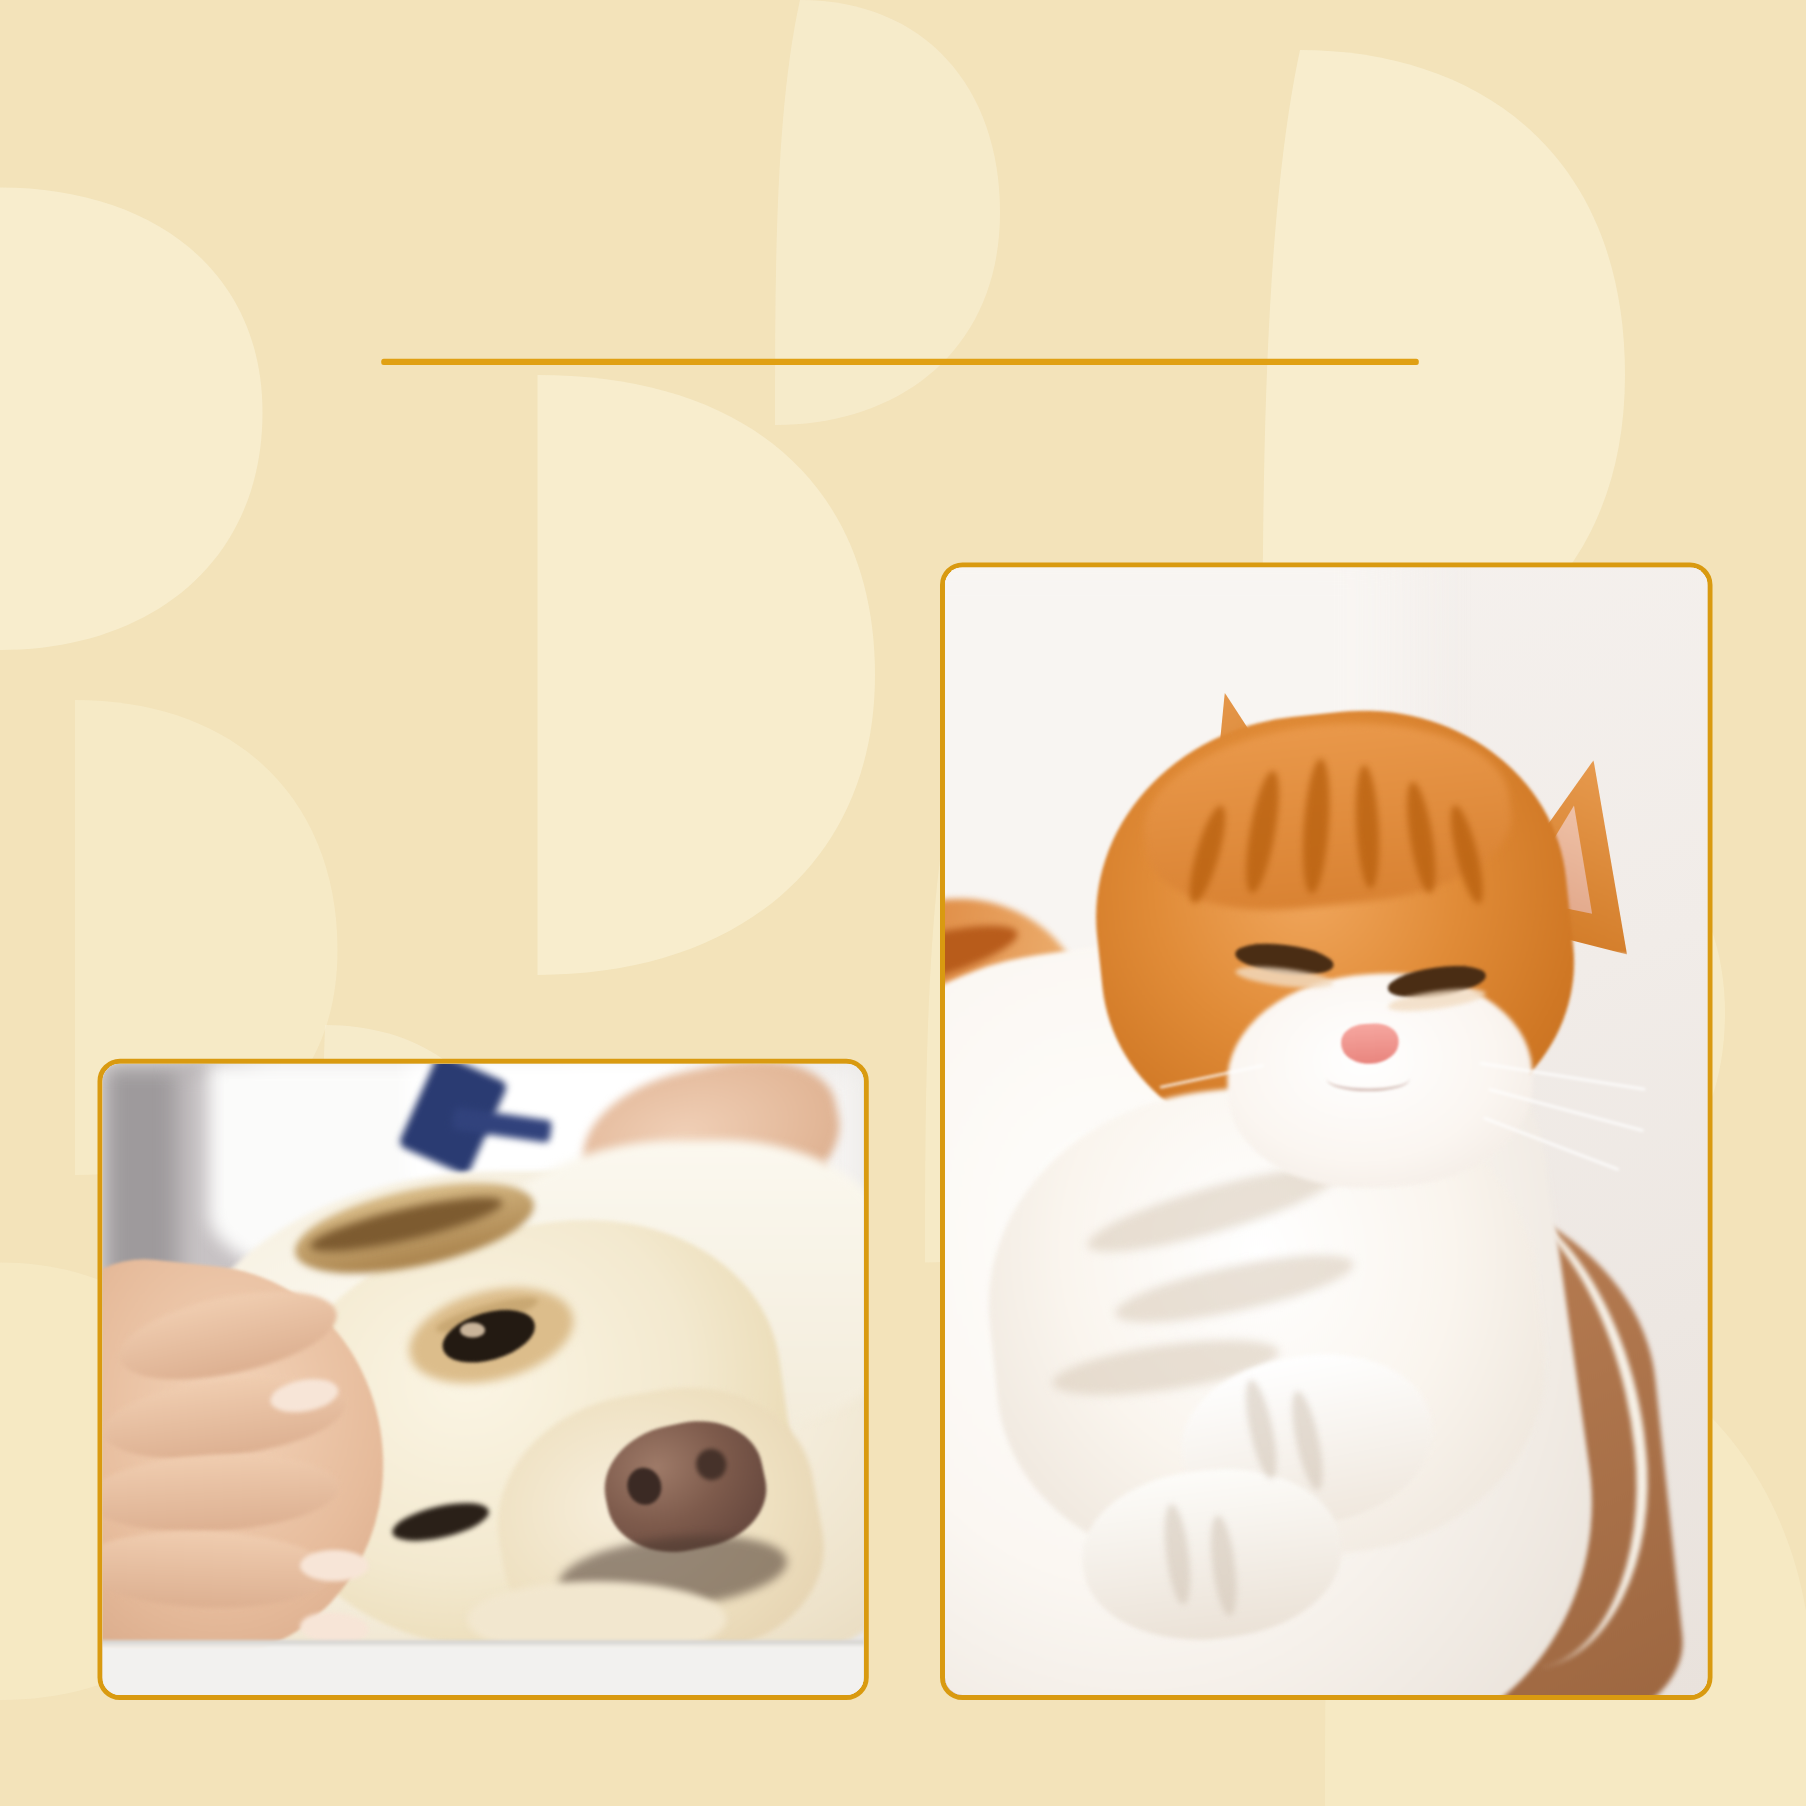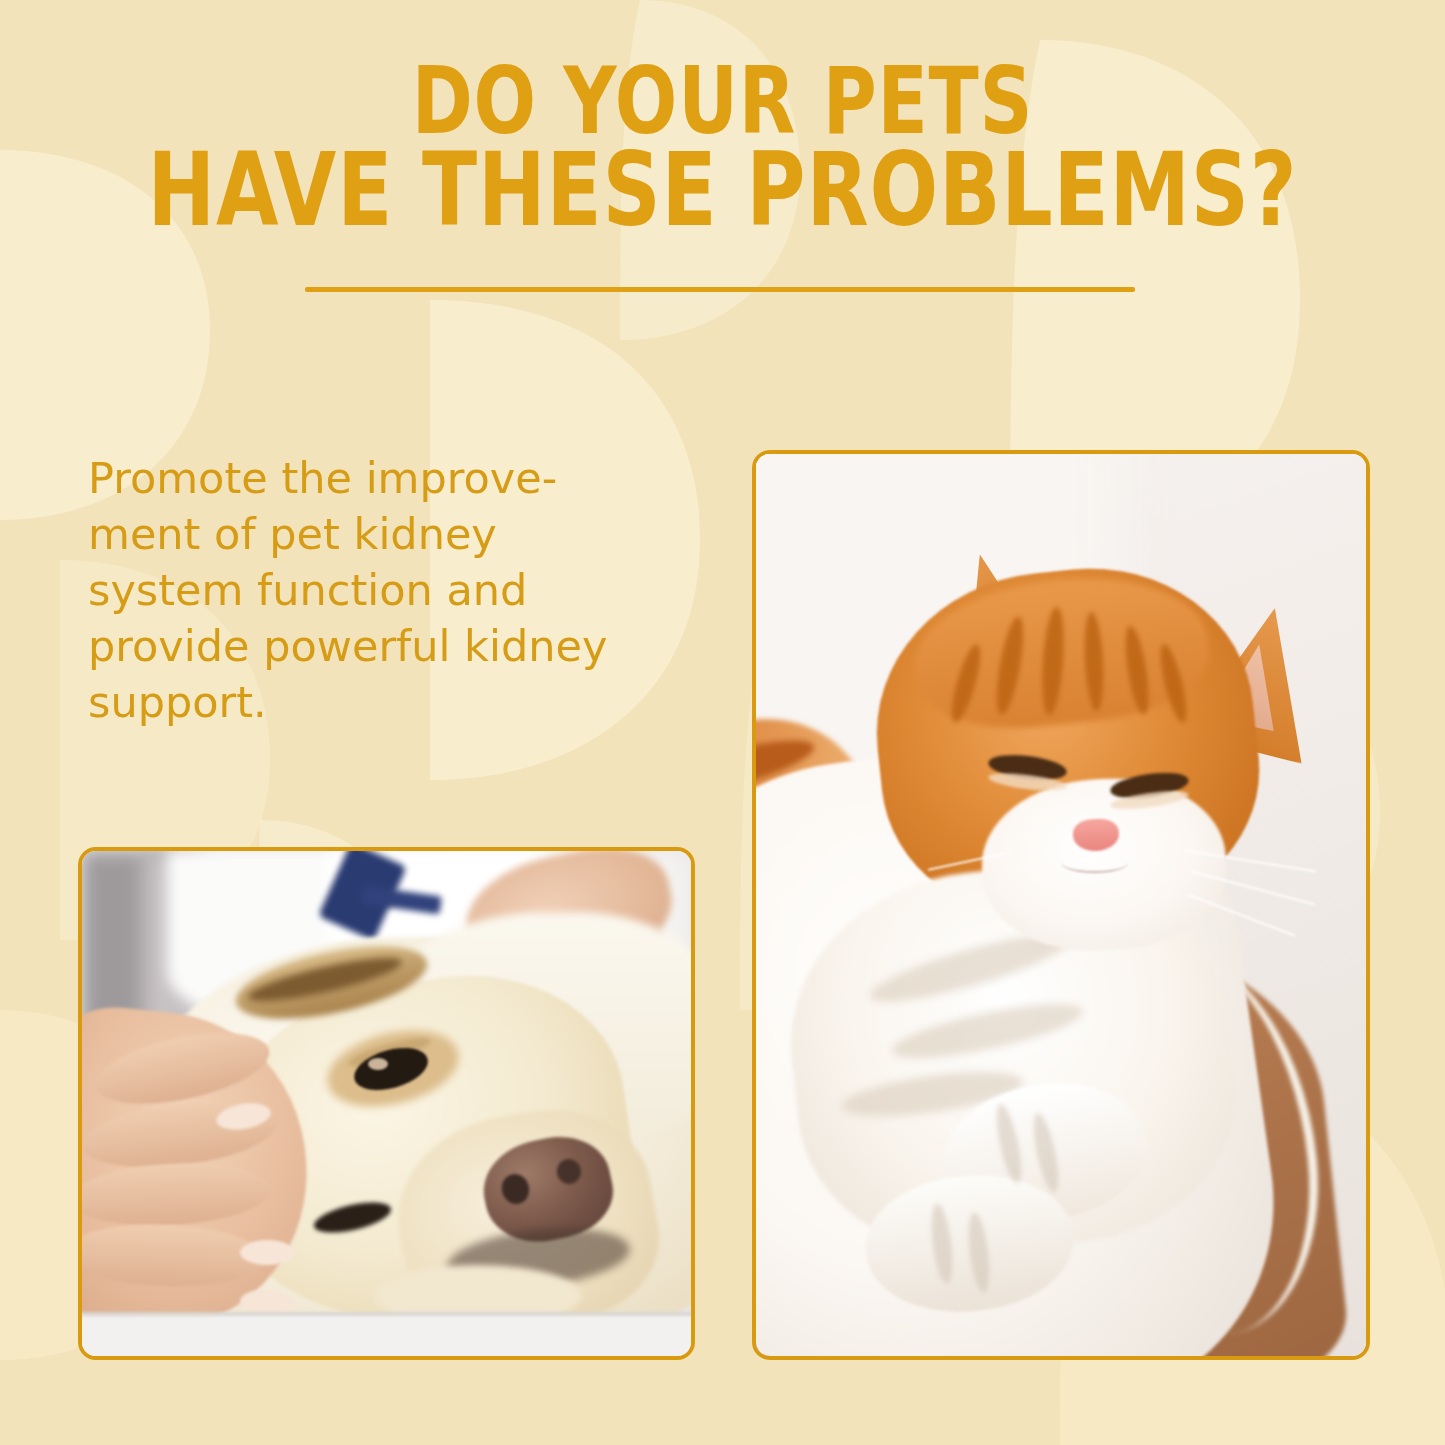--- a/index.html
+++ b/index.html
@@ -267,31 +267,22 @@
         <path d="M1130,1040 C1300,1040 1420,1140 1445,1290 L1445,1445 L1060,1445 C1060,1260 1060,1130 1130,1040 Z"></path>
         <path d="M0,1010 C110,1010 190,1080 190,1190 C190,1300 110,1360 0,1360 Z"></path>
       </g>
       <g fill="#f9f0d6" opacity="0.6">
         <path d="M640,0 C740,0 800,70 800,170 C800,280 720,340 620,340 C620,220 620,90 640,0 Z"></path>
         <path d="M260,820 C360,820 420,890 420,990 C420,1090 340,1150 250,1150 Z"></path>
       </g>
     </svg>
   </div>
 
-  <div class="headline">
-    <span class="hl-line hl1">DO YOUR PETS</span>
-    <span class="hl-line hl2">HAVE THESE PROBLEMS?</span>
-  </div>
   <div class="hl-underline"></div>
 
-  <div class="bodycopy">Promote the improve-
-ment of pet kidney
-system function and
-provide powerful kidney
-support.</div>
 
   <div class="photo" id="photo-dog">
     <div class="scene" id="dogscene">
       <div class="sh d-bgblur"></div>
       <div class="sh d-wallL"></div>
       <div class="sh d-wallL2"></div>
       <div class="sh d-coat"></div>
       <div class="sh d-coat2"></div>
       <div class="sh d-steth"></div>
       <div class="sh d-steth2"></div>

